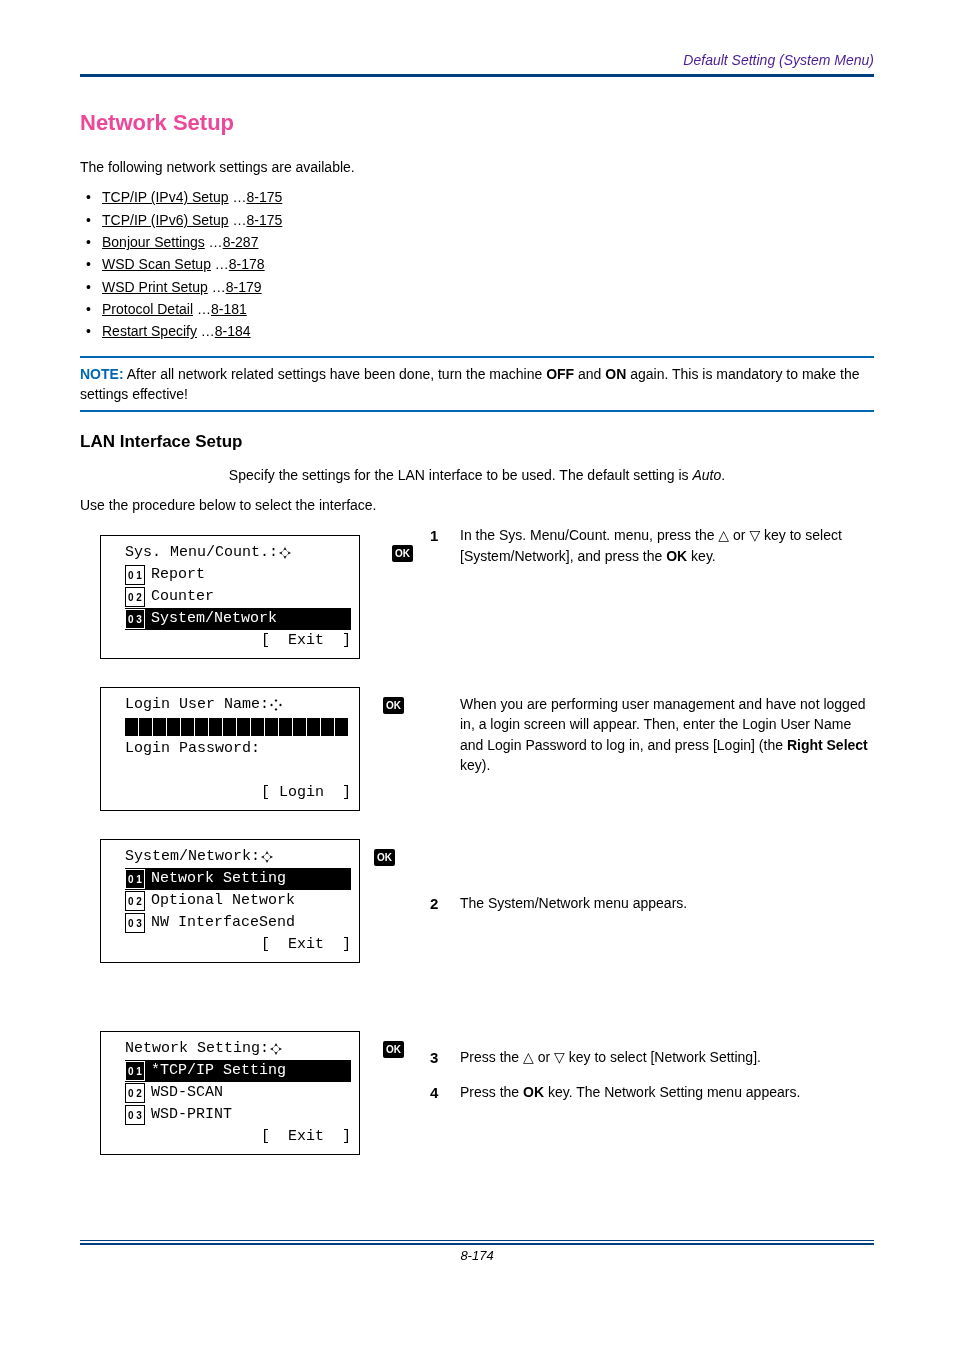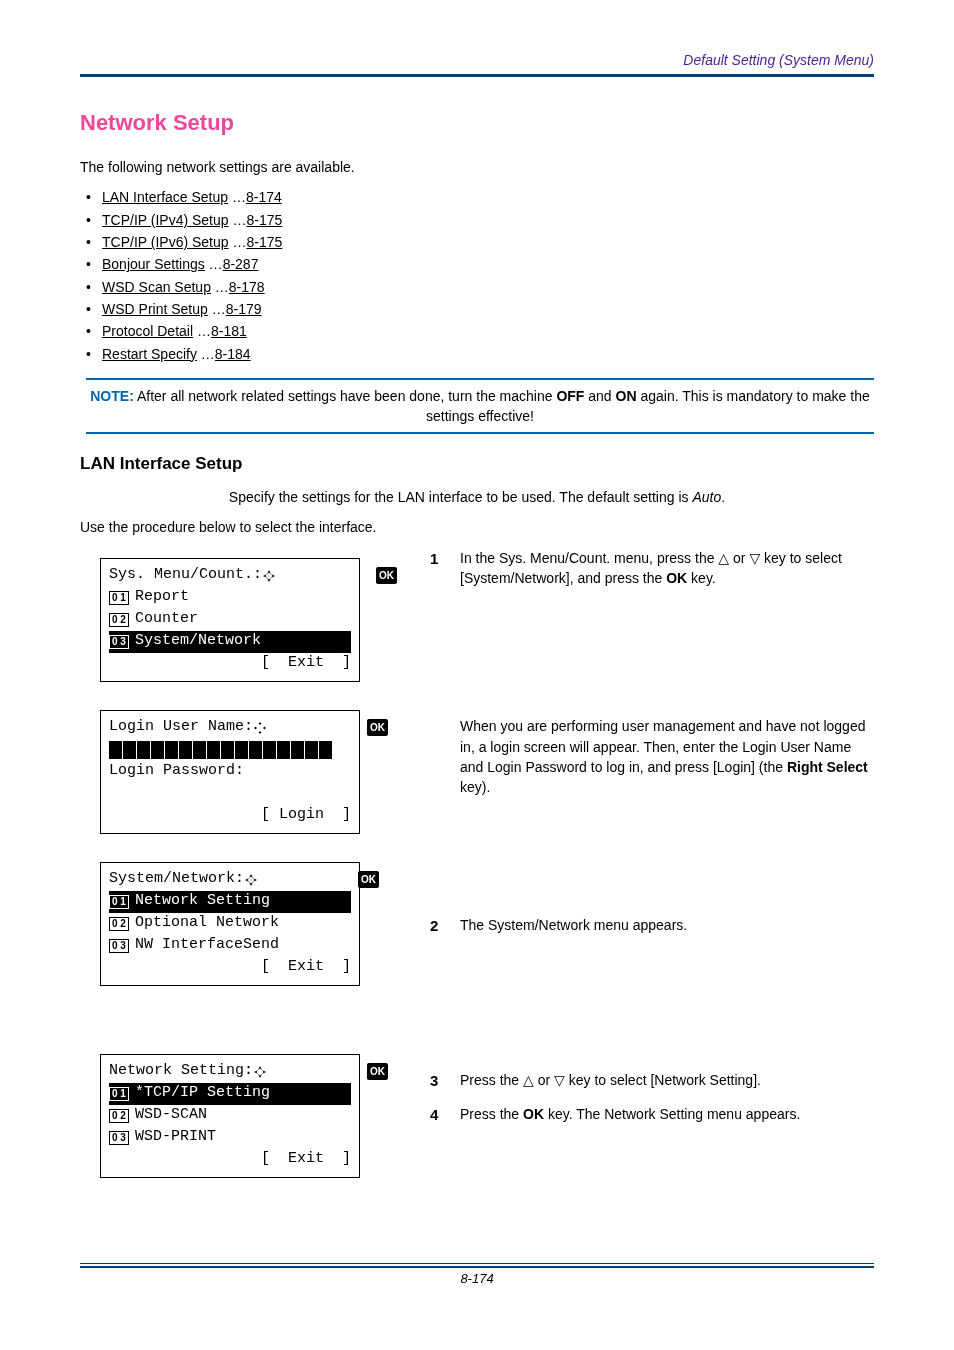--- a/index.html
+++ b/index.html
@@ -51,44 +51,43 @@
     top: 0;
   }
   ul.link-list a {
     color: #000;
     text-decoration: underline;
   }
   .note-block {
     border-top: 2px solid #0066b3;
     border-bottom: 2px solid #0066b3;
     padding: 6px 0;
-    margin: 12px 0 18px 6px;
-    font-size: 14px;
-    text-align: center;
+    margin: 12px 0 18px 0;
+    font-size: 14px;
   }
   .note-block .note-label {
     color: #0066b3;
     font-weight: bold;
   }
   h2.subsection {
     font-size: 17px;
     font-weight: bold;
     margin: 12px 0 10px 0;
   }
   .two-col {
     display: flex;
     gap: 30px;
     margin-top: 10px;
   }
   .left-col { width: 320px; flex-shrink: 0; }
   .right-col { flex: 1; }
   .lcd {
     border: 1px solid #000;
     width: 260px;
-    padding: 6px 8px 6px 8px;
+    padding: 6px 8px 6px 24px;
     margin: 10px 4px 28px 20px;
     font-family: "Courier New", monospace;
     font-size: 15px;
     line-height: 1.5;
     background: #fff;
   }
   .lcd-row {
     display: flex;
     align-items: center;
     height: 22px;
@@ -100,21 +99,21 @@
   .lcd-row.selected {
     background: #000;
     color: #fff;
   }
   .lcd-row.right { justify-content: flex-end; }
   .numbox {
     display: inline-flex;
     align-items: center;
     justify-content: center;
     border: 1px solid currentColor;
-    height: 14px;
+    height: 20px;
     min-width: 18px;
     font-size: 10px;
     font-weight: bold;
     margin-right: 6px;
     padding: 0 2px;
     font-family: Arial, sans-serif;
   }
   .lcd-row.selected .numbox {
     border-color: #fff;
   }
@@ -197,21 +196,20 @@
 
 <div class="breadcrumb">Default Setting (System Menu)</div>
 <div class="header-thin"></div>
 <div class="header-line"></div>
 
 <h1 class="section-title">Network Setup</h1>
 
 <p class="intro">The following network settings are available.</p>
 
 <ul class="link-list">
-  <li><a href="#">LAN Interface Setup</a> …<a href="#">8-174</a></li>
   <li><a href="#">TCP/IP (IPv4) Setup</a> …<a href="#">8-175</a></li>
   <li><a href="#">TCP/IP (IPv6) Setup</a> …<a href="#">8-175</a></li>
   <li><a href="#">Bonjour Settings</a> …<a href="#">8-287</a></li>
   <li><a href="#">WSD Scan Setup</a> …<a href="#">8-178</a></li>
   <li><a href="#">WSD Print Setup</a> …<a href="#">8-179</a></li>
   <li><a href="#">Protocol Detail</a> …<a href="#">8-181</a></li>
   <li><a href="#">Restart Specify</a> …<a href="#">8-184</a></li>
 </ul>
 
 <div class="note-block">

